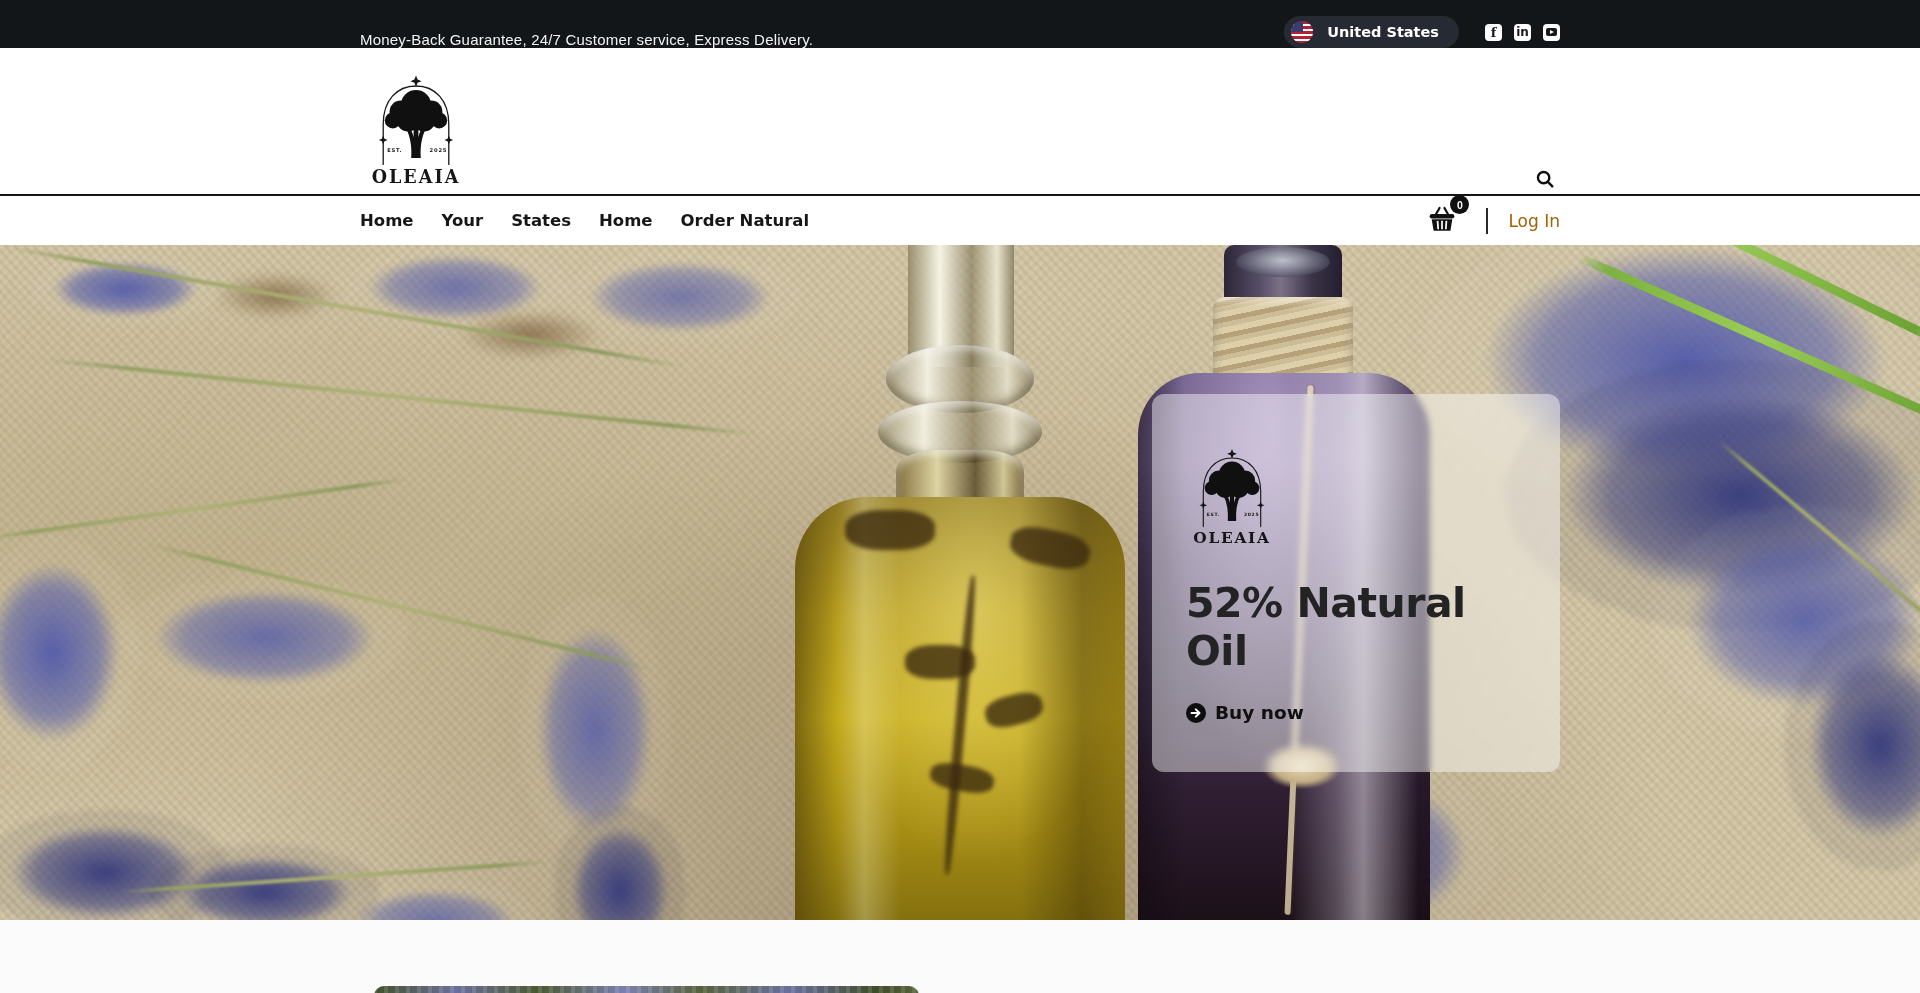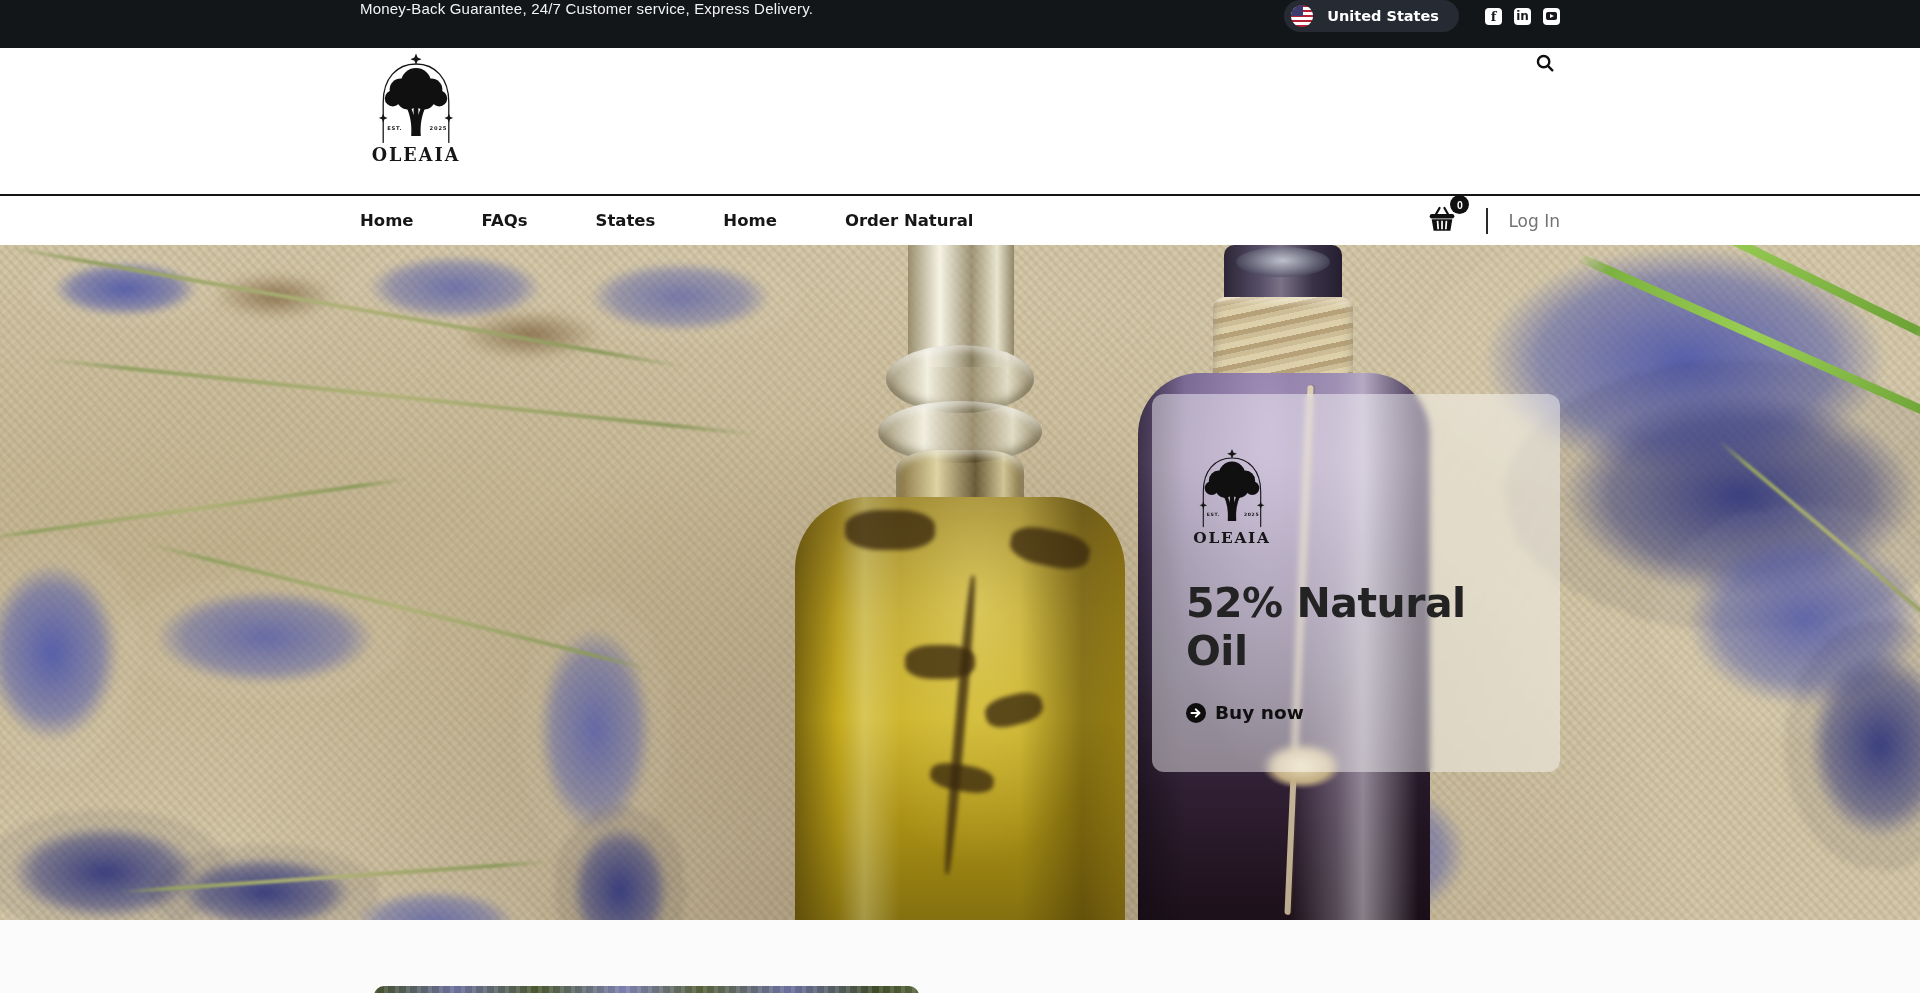--- a/index.html
+++ b/index.html
@@ -1,18 +1,18 @@
 <!DOCTYPE html>
 <html><head>
 <meta charset="utf-8">
 <style>
   * { box-sizing: border-box; margin: 0; padding: 0; }
   html,body { width:1920px; height:993px; overflow:hidden; background:#fff;
     font-family:"DejaVu Sans","Liberation Sans",sans-serif; }
-  .container { width:1200px; margin:0 auto; height:100%; display:flex; align-items:flex-start; }
+  .container { width:1200px; margin:0 auto; height:100%; display:flex; align-items:flex-end; }
 
   
   .topbar { height:48px; background:#131619; color:#f3f3f3; }
   .topbar .container { justify-content:space-between; }
   .topbar-msg { font-size:15px; font-family:"Liberation Sans",sans-serif; letter-spacing:.2px; }
   .topbar-right { display:flex; align-items:center; gap:26px; }
   .country-pill { display:flex; align-items:center; gap:14px; background:#262b33; border:none;
     color:#fff; font-weight:700; font-size:14.5px; padding:5px 20px 5px 7px; border-radius:17px;
     cursor:pointer; font-family:"DejaVu Sans",sans-serif; }
   .flag { width:22px; height:22px; border-radius:50%; position:relative; overflow:hidden;
@@ -31,29 +31,29 @@
   .header { height:146px; background:#fff; }
   .header .container { justify-content:space-between; }
   .logo-svg text { fill:#161616; }
   .logo-link { display:block; margin-left:8px; cursor:pointer; }
   .search-btn { background:none; border:none; cursor:pointer; padding:4px; }
   .search-btn svg { display:block; }
 
   
   .navbar { height:51px; background:#fff; border-top:2px solid #141414; }
   .navbar .container { align-items:center; }
-  .nav-links { display:flex; gap:68px; list-style:none; }
+  .nav-links { display:flex; gap:28px; list-style:none; }
   .nav-links a { text-decoration:none; color:#161616; font-weight:700; font-size:16.5px; cursor:pointer; }
   .nav-right { margin-left:auto; display:flex; align-items:center; }
   .cart-btn { position:relative; background:none; border:none; cursor:pointer; padding:2px; }
   .cart-badge { position:absolute; top:-9px; right:-9px; width:19px; height:19px; background:#101010;
     color:#fff; border-radius:50%; font-size:10.5px; font-weight:700; display:flex;
     align-items:center; justify-content:center; }
   .nav-divider { width:2px; height:26px; background:#2a2a2a; margin:0 20px 0 26px; }
-  .login-link { text-decoration:none; color:#737373; font-size:17px; font-weight:500; cursor:pointer; }
+  .login-link { text-decoration:none; color:#a16207; font-size:17px; font-weight:500; cursor:pointer; }
 
   
   .hero { position:relative; height:675px; overflow:hidden;
     background-color:#cfc2a2;
     background-image:
       radial-gradient(ellipse at 50% 108%, rgba(88,66,38,.38), transparent 55%),
       radial-gradient(ellipse at 12% 45%, rgba(160,140,95,.35), transparent 60%),
       repeating-linear-gradient(47deg, rgba(116,96,58,.10) 0 3px, rgba(255,255,255,0) 3px 7px),
       repeating-linear-gradient(-43deg, rgba(255,255,250,.10) 0 3px, rgba(0,0,0,0) 3px 7px);
   }
@@ -174,21 +174,21 @@
           <line x1="15.2" y1="15.2" x2="20" y2="20"></line>
       </svg>
     </button>
   </div>
 </div>
 
 <div class="navbar">
   <div class="container">
     <ul class="nav-links">
       <li><a>Home</a></li>
-      <li><a>FAQs</a></li>
+      <li><a>Your</a></li>
       <li><a>States</a></li>
       <li><a>Home</a></li>
       <li><a>Order Natural</a></li>
     </ul>
     <div class="nav-right">
       <button class="cart-btn">
         <svg width="32" height="26" viewBox="0 0 26 21">
           <path d="M8.2,6.5 L11,1.5 M17.8,6.5 L15,1.5" fill="none" stroke="#101010" stroke-width="1.8" stroke-linecap="round"></path>
           <rect x="3" y="6.5" width="20" height="3.6" rx="1.8" fill="#101010"></rect>
           <path d="M4.6,10.8 L6.2,20 H19.8 L21.4,10.8 Z" fill="#101010"></path>

